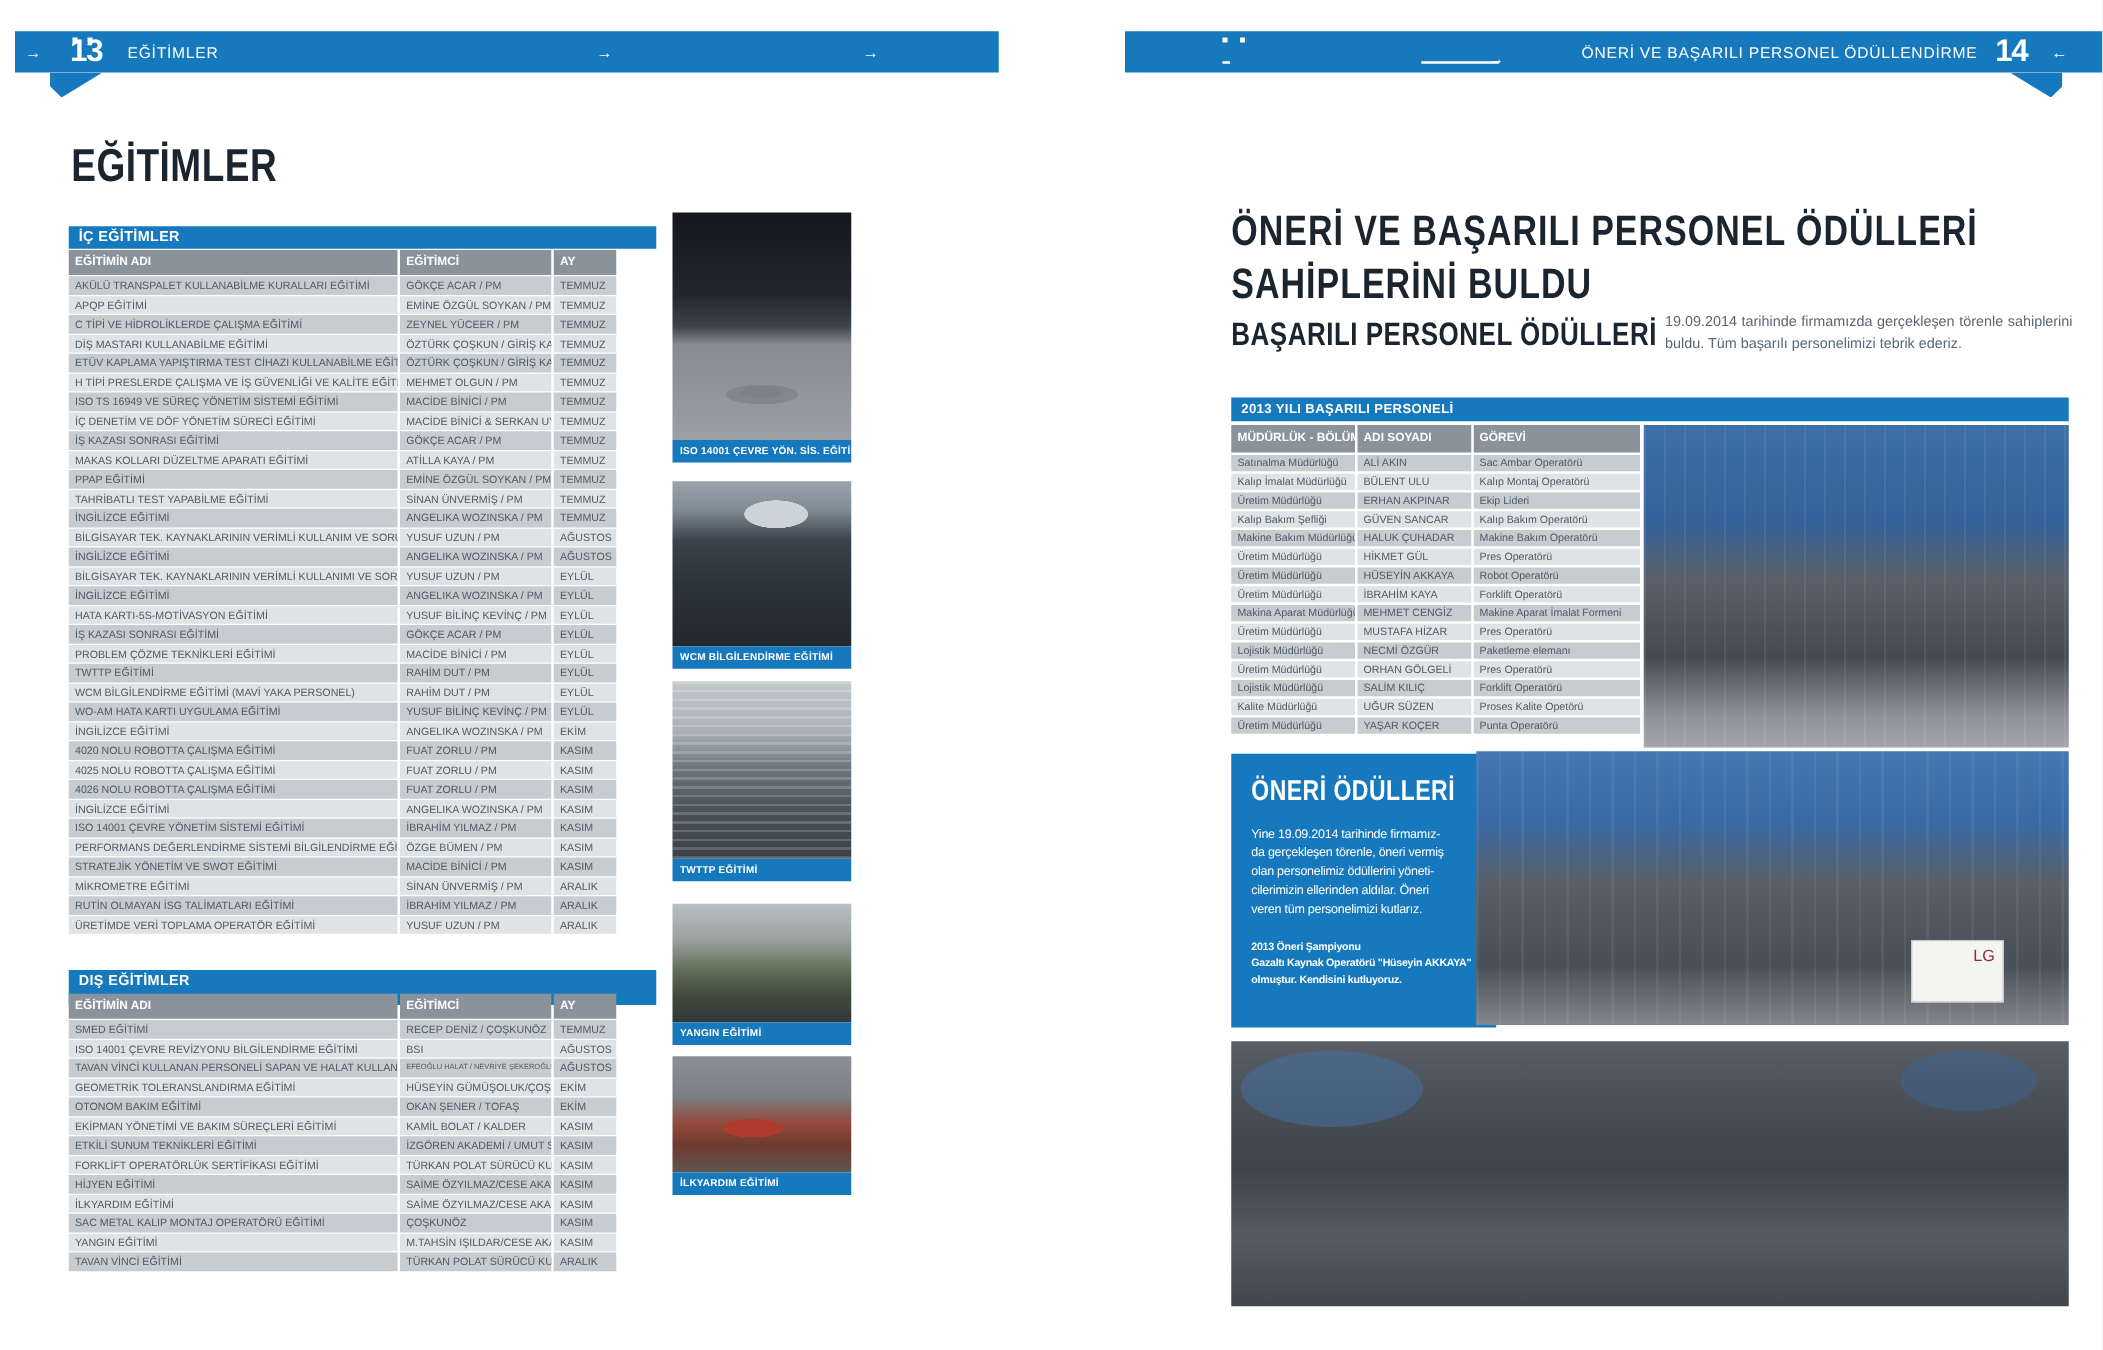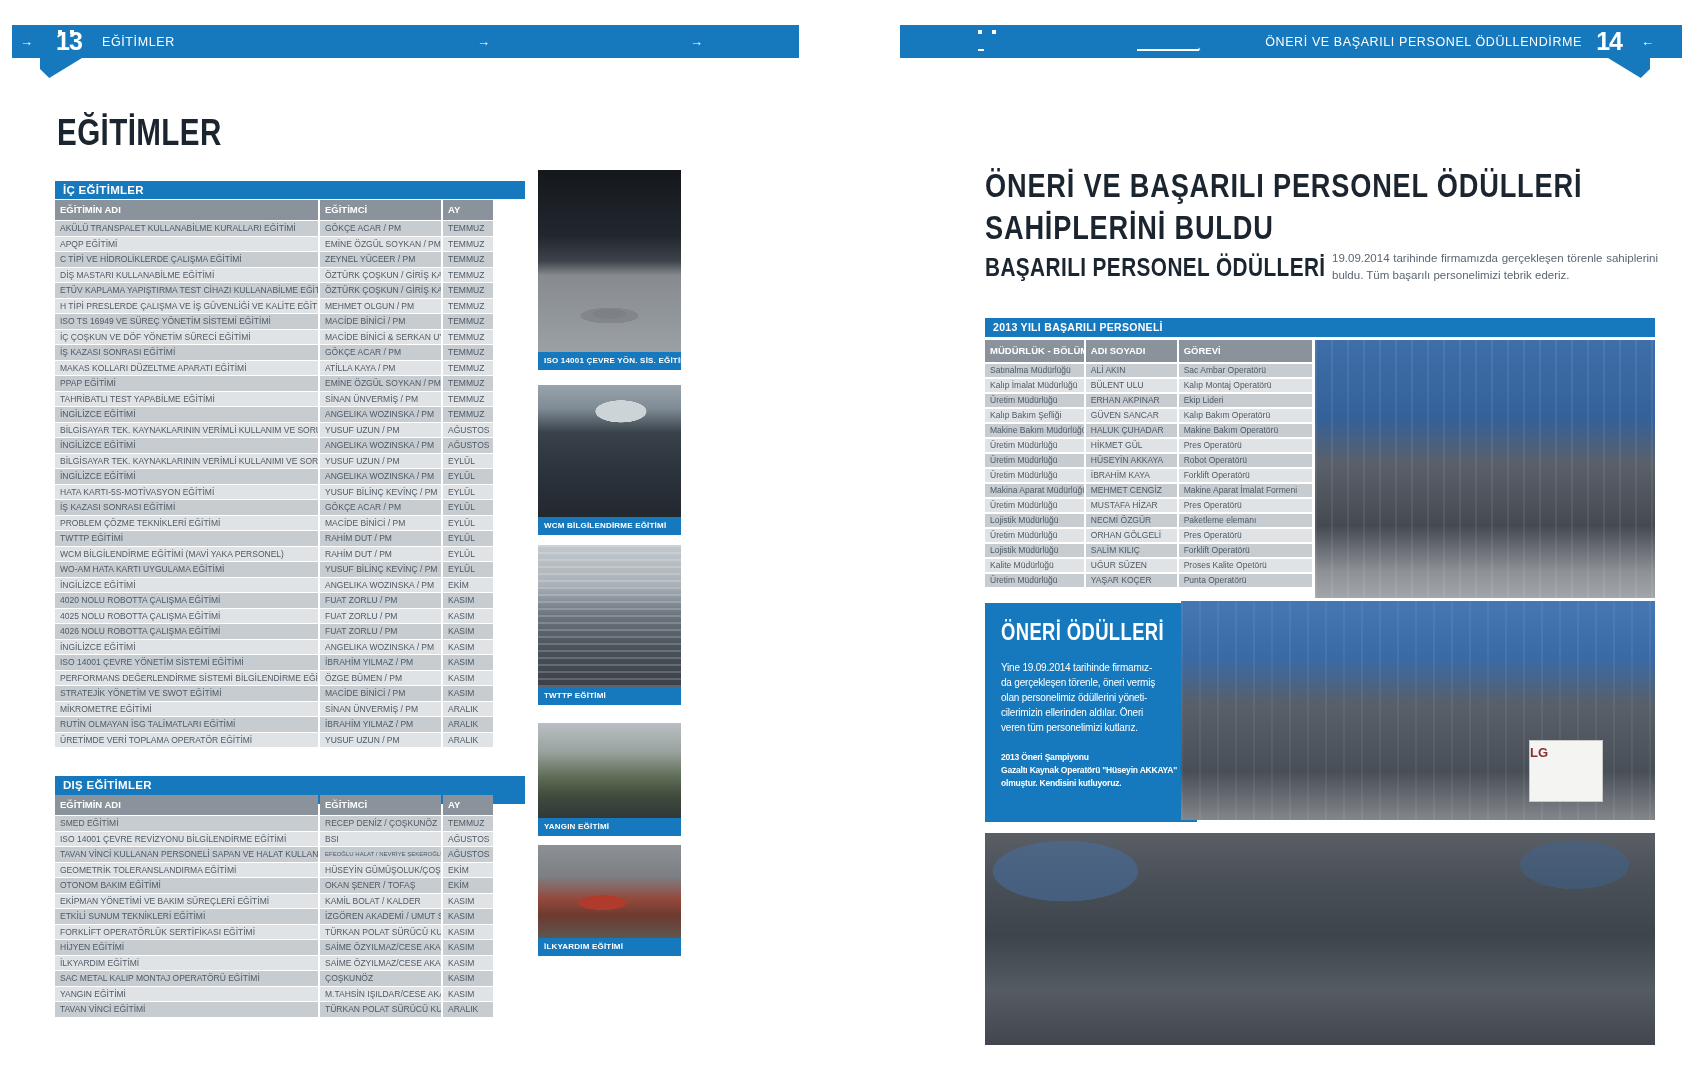--- a/index.html
+++ b/index.html
@@ -68,21 +68,21 @@
   .ph-tarp { background:
       repeating-linear-gradient(90deg, rgba(255,255,255,.07) 0 2px, transparent 2px 16px),
       linear-gradient(180deg,#3e6fa8 0%,#34619a 30%,#5a6069 48%,#454a52 72%,#8e9296 90%,#a2a6aa 100%); }
   .ph-tarp2 { background:
       repeating-linear-gradient(90deg, rgba(255,255,255,.06) 0 2px, transparent 2px 18px),
       linear-gradient(180deg,#4577b3 0%,#3a6aa6 26%,#585f68 48%,#494f57 78%,#83878c 100%); }
   .ph-warehouse { background:
       radial-gradient(ellipse 120px 50px at 12% 18%, rgba(70,110,160,.55) 0 60%, transparent 61%),
       radial-gradient(ellipse 90px 40px at 88% 15%, rgba(60,100,150,.45) 0 60%, transparent 61%),
       linear-gradient(180deg,#5a5f66 0%,#4a5058 22%,#3e444c 48%,#555b63 74%,#42474e 100%); }
-  .lg-box { position:absolute; right:52px; bottom:18px; width:74px; height:62px; background:#f4f4f2; border:1px solid #c9c9c5; color:#8a2f2f; font-weight:bold; font-size:13px; text-align:left; padding:4px 6px 0 0; }
+  .lg-box { position:absolute; right:52px; bottom:18px; width:74px; height:50px; background:#f4f4f2; border:1px solid #c9c9c5; color:#8a2f2f; font-weight:normal; font-size:13px; text-align:right; padding:4px 6px 0 0; }
 
   
   .heading-line { position:absolute; color:#1B2530; font-weight:600; font-size:34px; letter-spacing:1px; }
   .subheading { position:absolute; color:#1B2530; font-weight:600; font-size:26px; letter-spacing:.5px; }
   .intro { position:absolute; color:#5A6673; font-size:11.5px; line-height:1.45; text-align:justify; }
 
   .oneri-box { position:absolute; left:985px; top:603px; width:212px; height:219px; background:#1779BD; color:#fff; padding:16px 14px 0 16px; }
   .oneri-title { font-size:23px; font-weight:600; letter-spacing:.5px; }
   .oneri-body { margin-top:14px; font-size:10px; line-height:1.5; letter-spacing:-.2px; white-space:pre-line; text-align:justify; }
   .oneri-footer { margin-top:16px; font-size:8.5px; font-weight:bold; line-height:1.5; letter-spacing:-.2px; white-space:pre-line; }
@@ -140,21 +140,21 @@
         <div class="tcell cw0">H TİPİ PRESLERDE ÇALIŞMA VE İŞ GÜVENLİĞİ VE  KALİTE EĞİTİMİ</div>
         <div class="tcell cw1">MEHMET OLGUN / PM</div>
         <div class="tcell cw2">TEMMUZ</div>
       </div>
       <div class="trow r-dark">
         <div class="tcell cw0">ISO TS 16949 VE SÜREÇ YÖNETİM SİSTEMİ EĞİTİMİ</div>
         <div class="tcell cw1">MACİDE BİNİCİ / PM</div>
         <div class="tcell cw2">TEMMUZ</div>
       </div>
       <div class="trow r-light">
-        <div class="tcell cw0">İÇ ÇOŞKUN VE DÖF YÖNETİM SÜRECİ EĞİTİMİ</div>
+        <div class="tcell cw0">İÇ DENETİM VE DÖF YÖNETİM SÜRECİ EĞİTİMİ</div>
         <div class="tcell cw1">MACİDE BİNİCİ &amp; SERKAN UYSAL / PM</div>
         <div class="tcell cw2">TEMMUZ</div>
       </div>
       <div class="trow r-dark">
         <div class="tcell cw0">İŞ KAZASI SONRASI EĞİTİMİ</div>
         <div class="tcell cw1">GÖKÇE ACAR / PM</div>
         <div class="tcell cw2">TEMMUZ</div>
       </div>
       <div class="trow r-light">
         <div class="tcell cw0">MAKAS KOLLARI DÜZELTME APARATI EĞİTİMİ</div>

